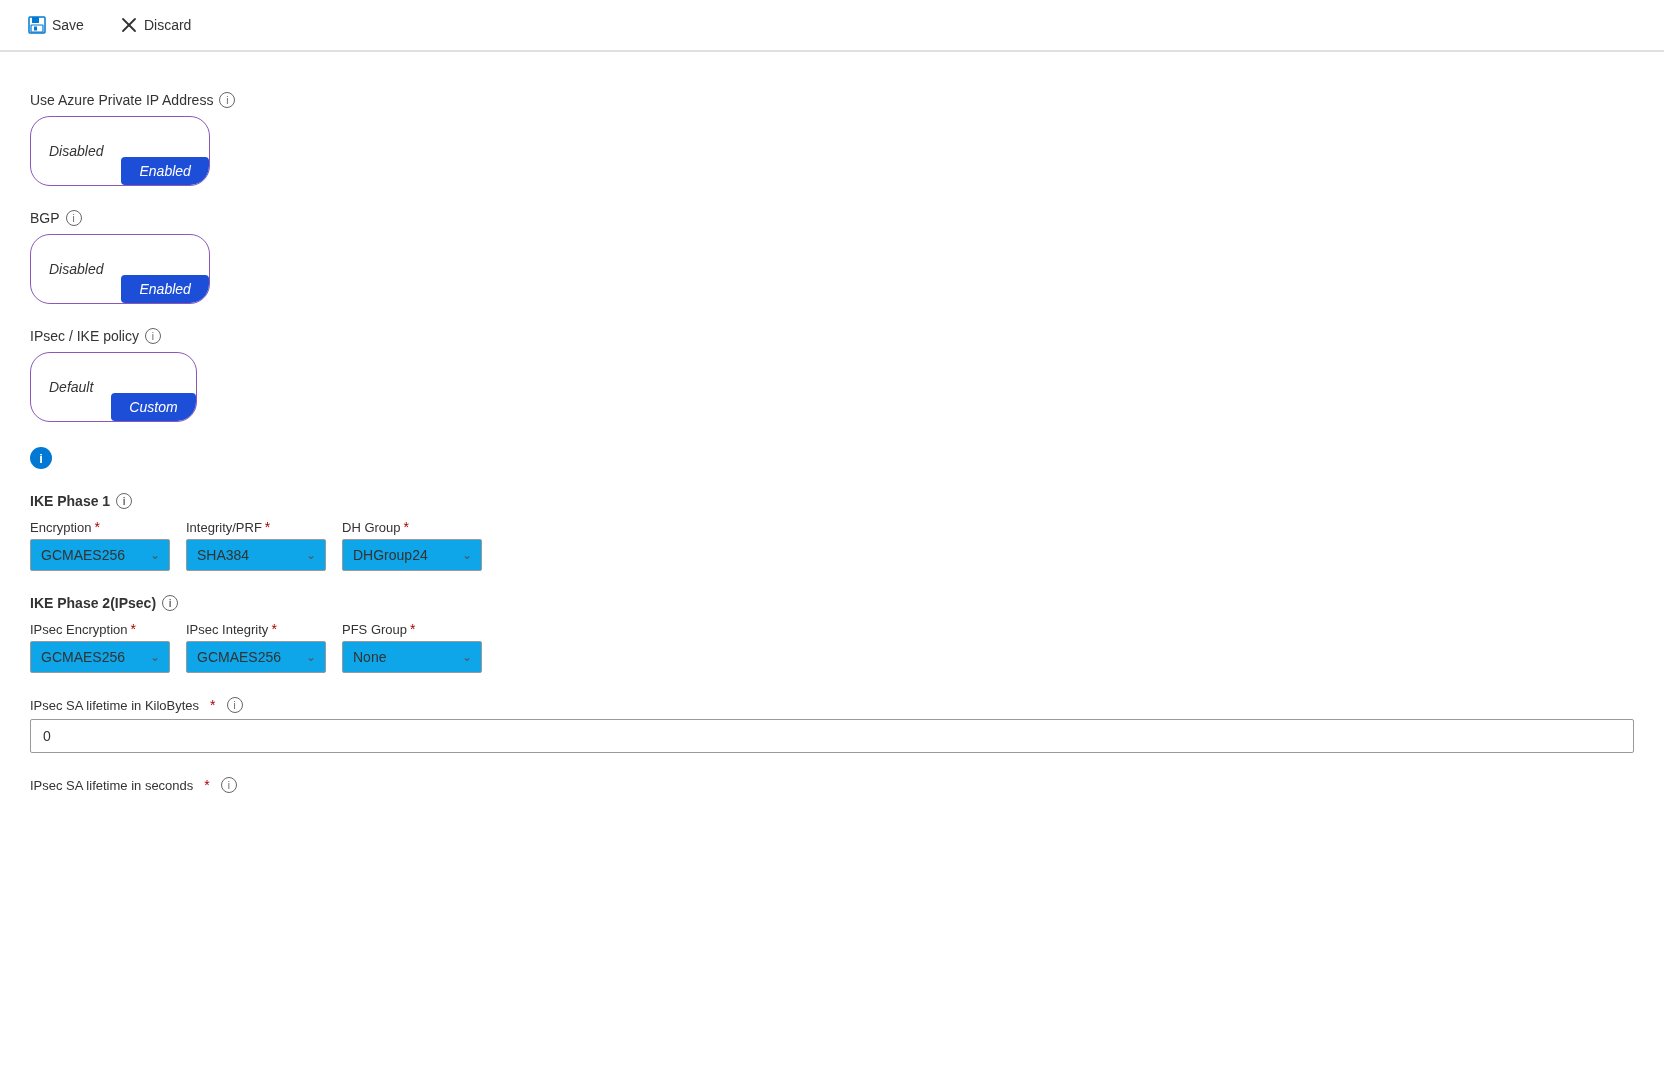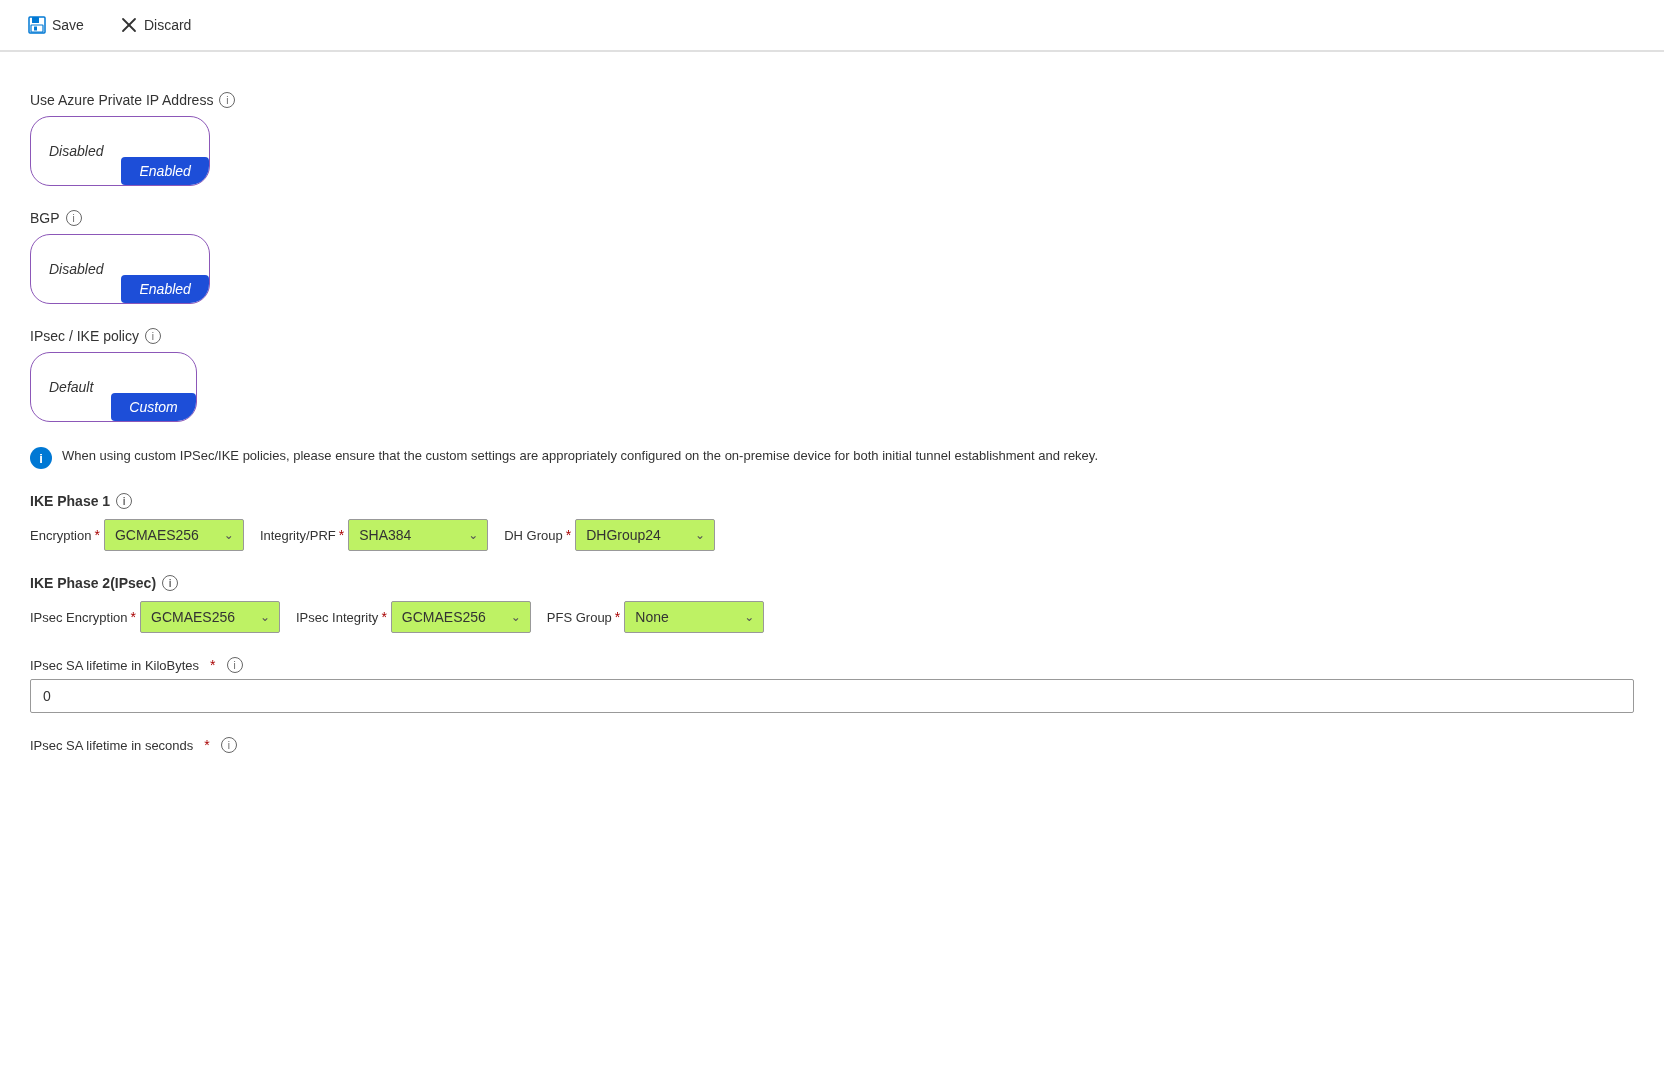--- a/index.html
+++ b/index.html
@@ -125,21 +125,21 @@
     }
     .fields-row {
       display: flex;
       gap: 16px;
       align-items: flex-end;
       flex-wrap: wrap;
       margin-bottom: 4px;
     }
     .field-group {
       display: flex;
-      flex-direction: row;
+      flex-direction: column;
       gap: 4px;
       min-width: 140px;
     }
     .field-label {
       font-size: 13px;
       color: #333;
       display: flex;
       align-items: center;
       gap: 3px;
     }
@@ -153,21 +153,21 @@
       align-items: center;
     }
     .select-field {
       appearance: none;
       -webkit-appearance: none;
       border: 1px solid #999;
       border-radius: 2px;
       padding: 7px 36px 7px 10px;
       font-size: 14px;
       color: #333;
-      background: #bef264;
+      background: #0ea5e9;
       cursor: pointer;
       min-width: 140px;
       outline: none;
     }
     .chevron-icon {
       position: absolute;
       right: 10px;
       pointer-events: none;
       color: #555;
       font-size: 12px;
@@ -253,21 +253,20 @@
       <span class="info-icon">i</span>
     </div>
     <div class="toggle-group">
       <button class="toggle-option">Default</button>
       <button class="toggle-option active">Custom</button>
     </div>
   </div>
 
   <div class="info-banner">
     <div class="info-circle">i</div>
-    <p class="info-text">When using custom IPSec/IKE policies, please ensure that the custom settings are appropriately configured on the on-premise device for both initial tunnel establishment and rekey.</p>
   </div>
 
   <div class="section">
     <div class="phase-label">
       <span>IKE Phase 1</span>
       <span class="info-icon">i</span>
     </div>
     <div class="fields-row">
       <div class="field-group">
         <div class="field-label">

